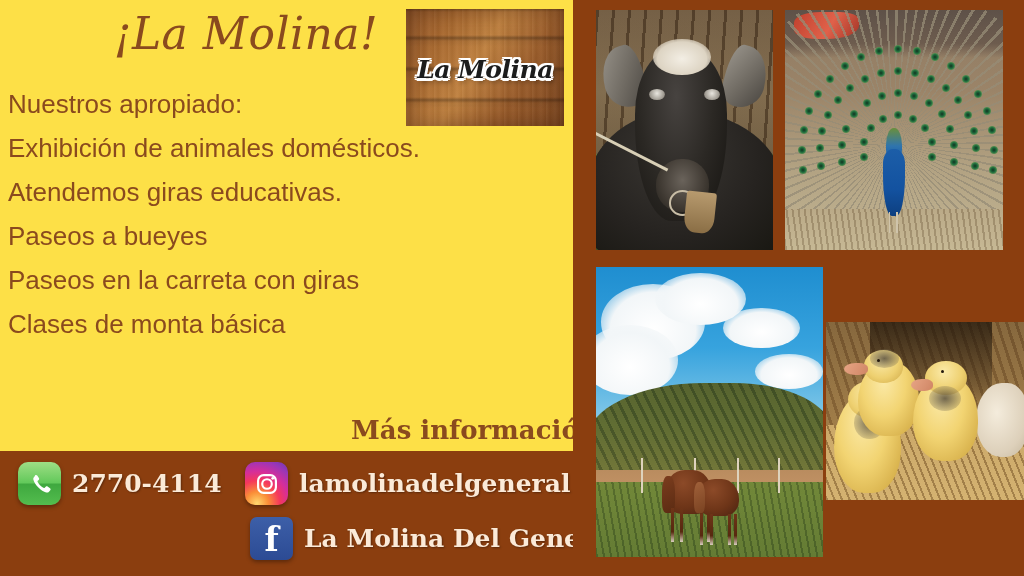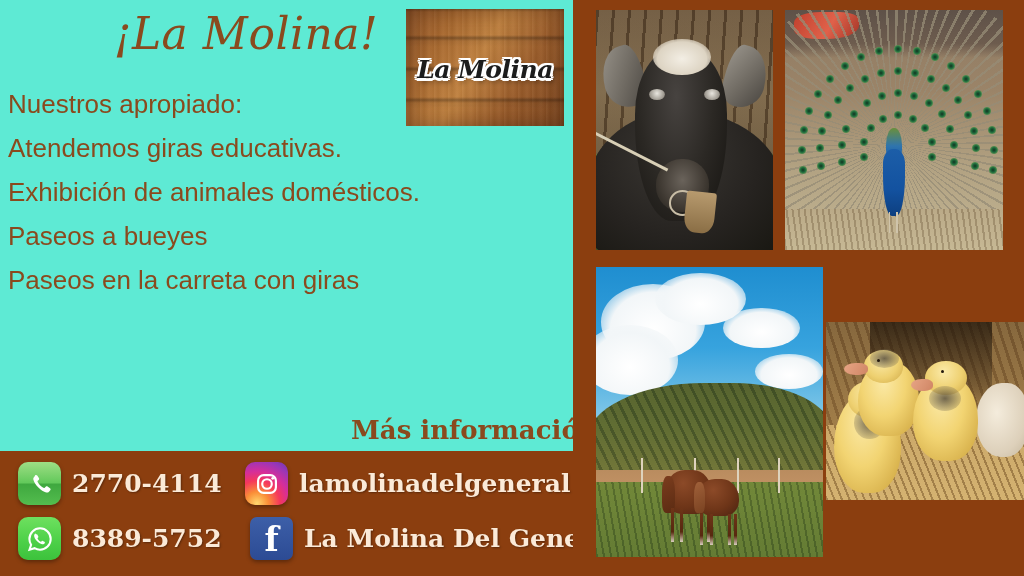--- a/index.html
+++ b/index.html
@@ -15,21 +15,21 @@
     font-family: "Liberation Sans", sans-serif;
     background: #FCE3CE;
   }
 
   
   .left-panel {
     position: absolute;
     left: 0; top: 0;
     width: 573px;
     height: 576px;
-    background: #5eead4;
+    background: #fde047;
   }
 
   .title {
     position: absolute;
     left: 96px;
     top: 8px;
     width: 300px;
     text-align: center;
     font-family: "DejaVu Serif", serif;
     font-style: italic;
@@ -424,53 +424,43 @@
   <div class="left-panel">
 
     <div class="title">¡La Molina!</div>
 
     <div class="logo">
       <div class="logo-text">La Molina</div>
     </div>
 
     <div class="services">
       <div class="line">Nuestros apropiado:</div>
+      <div class="line">Exhibición de animales domésticos.</div>
       <div class="line">Atendemos giras educativas.</div>
-      <div class="line">Exhibición de animales domésticos.</div>
       <div class="line">Paseos a bueyes</div>
       <div class="line">Paseos en la carreta con giras</div>
+      <div class="line">Clases de monta básica</div>
     </div>
 
     <div class="mas-info">Más información:</div>
   </div>
 
   <div class="footer"></div>
 
   <div class="contact c-phone">
     <div class="icon-sq icon-phone">
       <div class="glyph">
         <svg width="24" height="24" viewBox="0 0 24 24" aria-hidden="true">
           <path fill="#ffffff" d="M7.2 3.3c.6-.5 1.5-.4 2 .3l1.7 2.4c.4.6.3 1.4-.2 1.9l-1 .9c-.2.2-.3.5-.2.8.5 1.3 1.6 2.9 2.8 4 1.1 1.1 2.5 2 3.6 2.4.3.1.6 0 .8-.2l1-1c.5-.5 1.3-.6 1.9-.2l2.4 1.6c.7.5.8 1.4.3 2l-1.3 1.5c-.7.8-1.8 1.1-2.8.8-2.5-.7-5.4-2.6-7.8-5-2.4-2.4-4.3-5.3-5-7.8-.3-1 0-2.1.8-2.8z"></path>
         </svg>
       </div>
     </div>
     <div class="label">2770-4114</div>
   </div>
 
-  <div class="contact c-whats">
-    <div class="icon-sq icon-whats">
-      <div class="glyph">
-        <svg width="30" height="30" viewBox="0 0 32 32" aria-hidden="true">
-          <path fill="none" stroke="#ffffff" stroke-width="2.2" d="M16 4.6c6.3 0 11.4 5.1 11.4 11.4S22.3 27.4 16 27.4c-2.1 0-4.1-.6-5.8-1.6l-5.4 1.6 1.7-5.2c-1.1-1.8-1.8-3.9-1.8-6.2C4.7 9.7 9.8 4.6 16 4.6z"></path>
-          <path fill="#ffffff" d="M12.3 11.1c.3-.1.7 0 .9.4l1 1.9c.2.4.1.8-.2 1.1l-.5.5c-.1.1-.2.3-.1.5.3.7.8 1.4 1.4 2 .6.6 1.3 1.1 2 1.4.2.1.4 0 .5-.1l.5-.6c.3-.3.7-.4 1.1-.2l1.9 1c.4.2.5.6.4 1-.2.7-.8 1.3-1.6 1.5-.6.1-1.3.1-2.1-.2-1.6-.5-3.3-1.6-4.6-2.9-1.3-1.3-2.4-3-2.9-4.6-.3-.8-.3-1.5-.2-2.1.2-.8.8-1.4 1.5-1.6z"></path>
-        </svg>
-      </div>
-    </div>
-    <div class="label">8389-5752</div>
-  </div>
 
   <div class="contact c-insta">
     <div class="icon-sq icon-insta">
       <div class="glyph">
         <svg width="30" height="30" viewBox="0 0 32 32" aria-hidden="true">
           <rect x="6.5" y="6.5" width="19" height="19" rx="6" ry="6" fill="none" stroke="#ffffff" stroke-width="2.3"></rect>
           <circle cx="16" cy="16" r="5.1" fill="none" stroke="#ffffff" stroke-width="2.3"></circle>
           <circle cx="22.1" cy="9.9" r="1.5" fill="#ffffff"></circle>
         </svg>
       </div>

